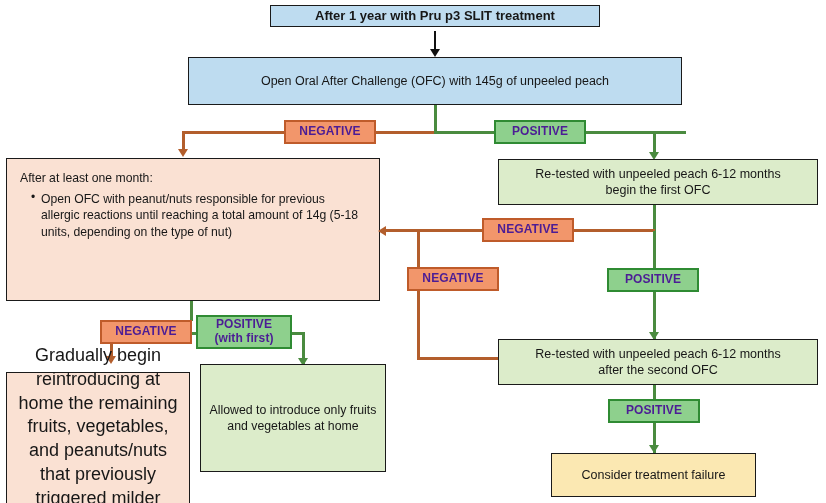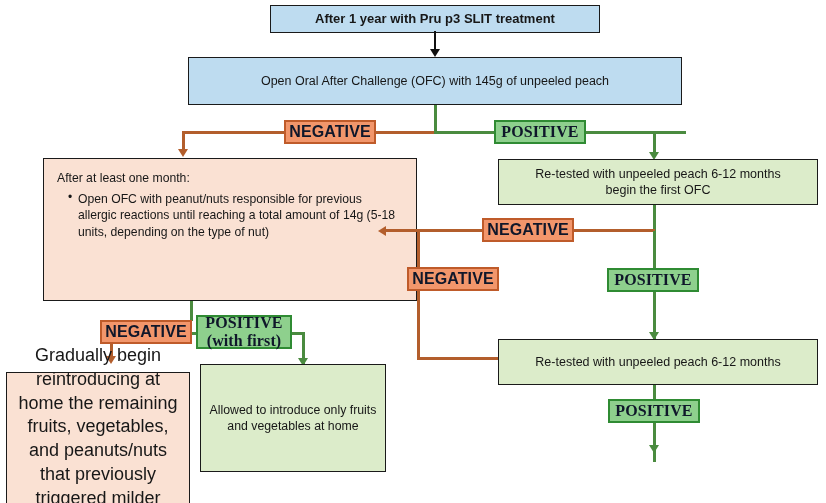--- a/index.html
+++ b/index.html
@@ -69,33 +69,32 @@
   
   .label {
     position: absolute;
     box-sizing: border-box;
     display: flex;
     flex-direction: column;
     align-items: center;
     justify-content: center;
     text-align: center;
     font-weight: bold;
-    font-size: 16px;
-    color: #0f172a;
+    font-size: 12px;
+    color: #4c1d95;
     letter-spacing: 0.1px;
     line-height: 1.15;
   }
   .label.neg {
     background: #f2966b;
     border: 2px solid #bf5b2a;
   }
   .label.pos {
     background: #8ed08d;
     border: 2px solid #2f8b33;
-    font-family: Liberation Serif, serif;
   }
 
   
   .line {
     position: absolute;
   }
   .line.g  { background: #4a8b3f; }
   .line.o  { background: #b35e2c; }
   .line.k  { background: #111111; }
 
@@ -124,21 +123,21 @@
     border-top: 5px solid transparent;
     border-bottom: 5px solid transparent;
     border-right: 8px solid #b35e2c;
   }
 </style>
 </head>
 <body>
 
 <div id="canvas">
 
-  <div class="box blue title" style="left:270px; top:5px; width:330px; height:28px;">After 1 year with Pru p3 SLIT treatment</div>
+  <div class="box blue title" style="left:270px; top:5px; width:330px; height:22px;">After 1 year with Pru p3 SLIT treatment</div>
 
   <div class="line k" style="left:433.5px; top:31px; width:2px; height:21px;"></div>
   <div class="arrow down k" style="left:430px; top:49px;"></div>
 
   <div class="box blue" style="left:188px; top:57px; width:494px; height:48px; flex-direction:column;">
     <span>Open Oral After Challenge (OFC) with 145g of unpeeled peach</span>
   </div>
 
   <div class="line g" style="left:434px; top:105px; width:2.5px; height:28px;"></div>
 
@@ -152,21 +151,21 @@
   <div class="arrow down g" style="left:649px; top:152px;"></div>
 
   <div class="label neg" style="left:284px; top:120px; width:92px; height:24px;">
     <span>NEGATIVE</span>
   </div>
 
   <div class="label pos" style="left:494px; top:120px; width:92px; height:24px;">
     <span>POSITIVE</span>
   </div>
 
-  <div class="box peach left-align" style="left:6px; top:158px; width:374px; height:143px;margin-left:37px;">
+  <div class="box peach left-align" style="left:6px; top:158px; width:374px; height:143px;">
     <p class="lead">After at least one month:</p>
     <ul>
       <li>Open OFC with peanut/nuts responsible for previous allergic reactions until reaching a total amount of 14g (5-18 units, depending on the type of nut)</li>
     </ul>
   </div>
 
   <div class="box green" style="left:498px; top:159px; width:320px; height:46px; flex-direction:column;">
     <span>Re-tested with unpeeled peach 6-12 months</span>
     <span>begin the first OFC</span>
   </div>
@@ -189,29 +188,31 @@
 
   <div class="line o" style="left:417px; top:357px; width:83px; height:2.5px;"></div>
   <div class="line o" style="left:417px; top:229px; width:2.5px; height:130px;"></div>
 
   <div class="label neg" style="left:407px; top:267px; width:92px; height:24px;">
     <span>NEGATIVE</span>
   </div>
 
   <div class="box green" style="left:498px; top:339px; width:320px; height:46px; flex-direction:column;">
     <span>Re-tested with unpeeled peach 6-12 months</span>
+    <span>after the second OFC</span>
   </div>
 
   <div class="line g" style="left:653px; top:385px; width:2.5px; height:77px;"></div>
   <div class="arrow down g" style="left:649px; top:445px;"></div>
 
   <div class="label pos" style="left:608px; top:399px; width:92px; height:24px;">
     <span>POSITIVE</span>
   </div>
 
+  <div class="box yellow" style="left:551px; top:453px; width:205px; height:44px;">Consider treatment failure</div>
 
   <div class="line g" style="left:190px; top:301px; width:2.5px; height:20px;"></div>
 
   <div class="line o" style="left:110px; top:332px; width:82px; height:2.5px;"></div>
   <div class="line o" style="left:110px; top:332px; width:2.5px; height:28px;"></div>
   <div class="arrow down o" style="left:106px; top:356px;"></div>
 
   <div class="label neg" style="left:100px; top:320px; width:92px; height:24px;">
     <span>NEGATIVE</span>
   </div>

